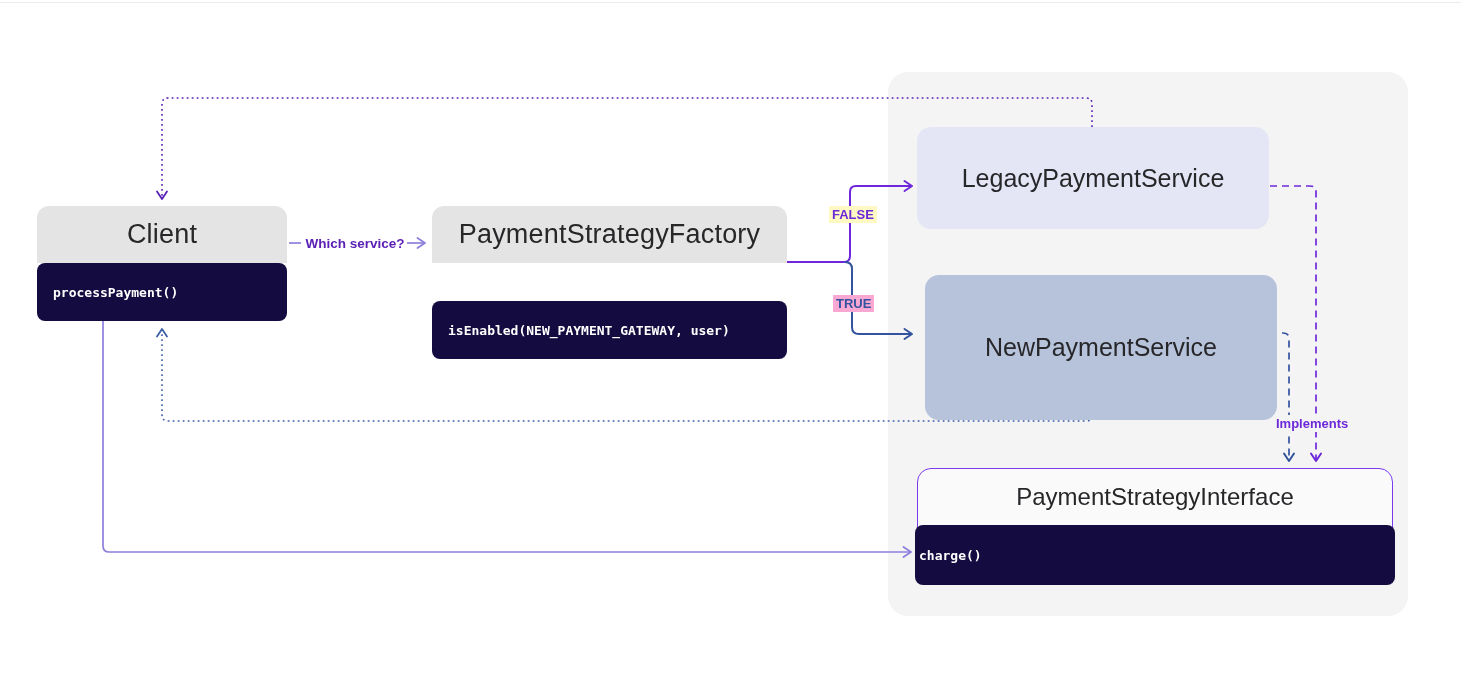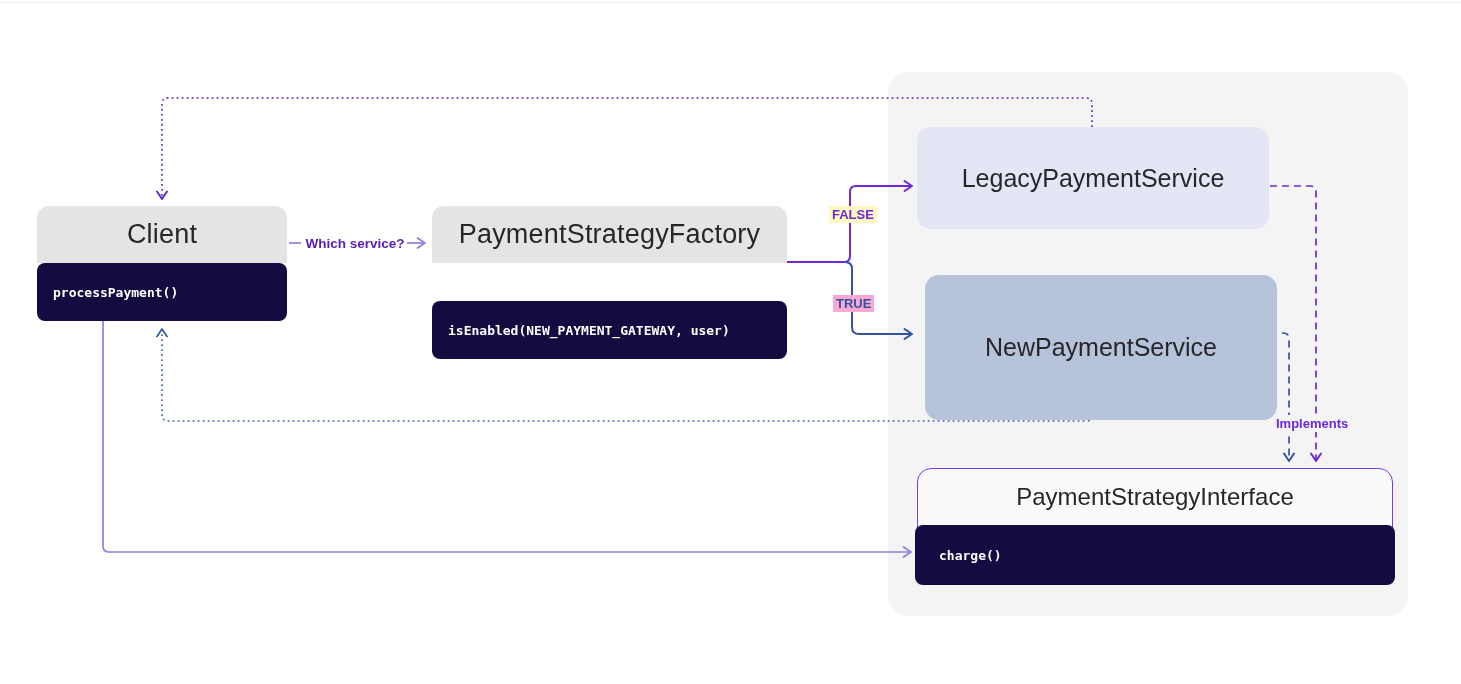--- a/index.html
+++ b/index.html
@@ -41,21 +41,21 @@
       background:var(--c-ifaceheader,#fafafa);
       border:1.5px solid var(--c-ifaceborder,#7c3aed);border-radius:14px;}
   .iface-title{left:917px;top:468px;width:476px;height:57px;
       display:flex;align-items:center;justify-content:center;
       color:var(--c-titletext,#27272a);font-size:24px;border-radius:17px;}
   .iface-body{left:915px;top:525px;width:480px;height:60px;
       background:var(--c-navy,#140c40);border-radius:8px;
       display:flex;align-items:center;
       color:var(--c-codetext,#ffffff);
       font-family:"DejaVu Sans Mono","Liberation Mono",monospace;
-      font-weight:700;font-size:13px;padding-left:24px;}
+      font-weight:700;font-size:13px;padding-left:4px;}
 
   
   .edge-label{font-size:13px;font-weight:700;line-height:1;padding:2px 3px;}
   .which-service{left:303px;top:236px;width:104px;text-align:center;
       color:var(--c-indigo,#5b21b6);font-size:13.5px;font-weight:700;}
   .false-label{left:829px;top:206px;background:#fef9c3;color:var(--c-purple,#6d28d9);}
   .true-label{left:833px;top:295px;background:#f9a8d4;color:var(--c-blue,#33539e);}
   .implements-label{left:1273px;top:415px;background:var(--c-groupfill,#f4f4f4);
       color:var(--c-purple,#6d28d9);}
 

